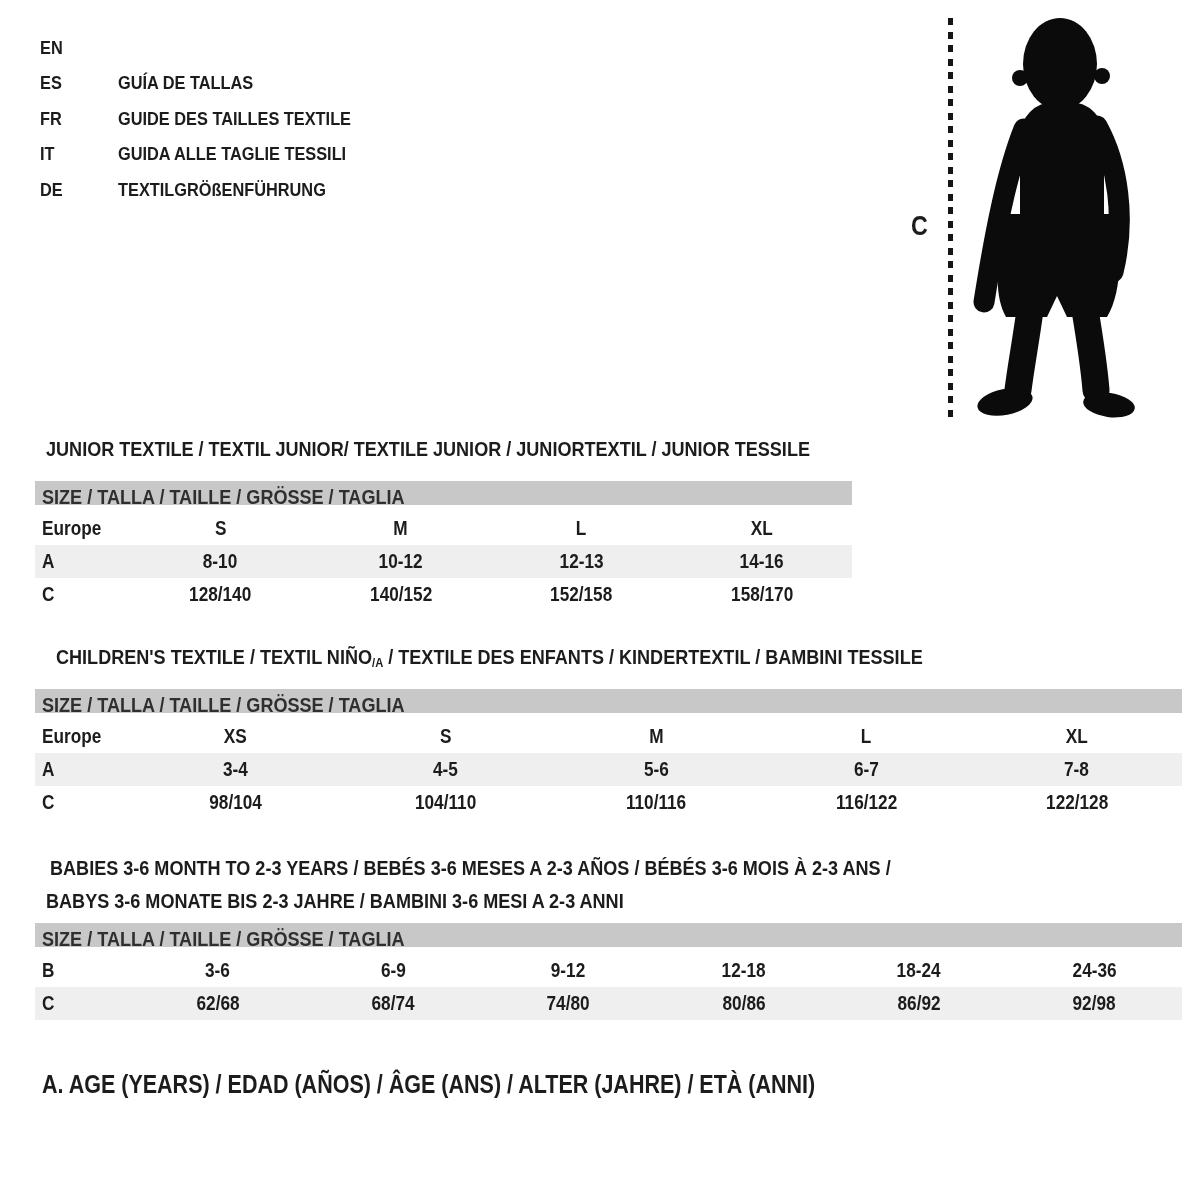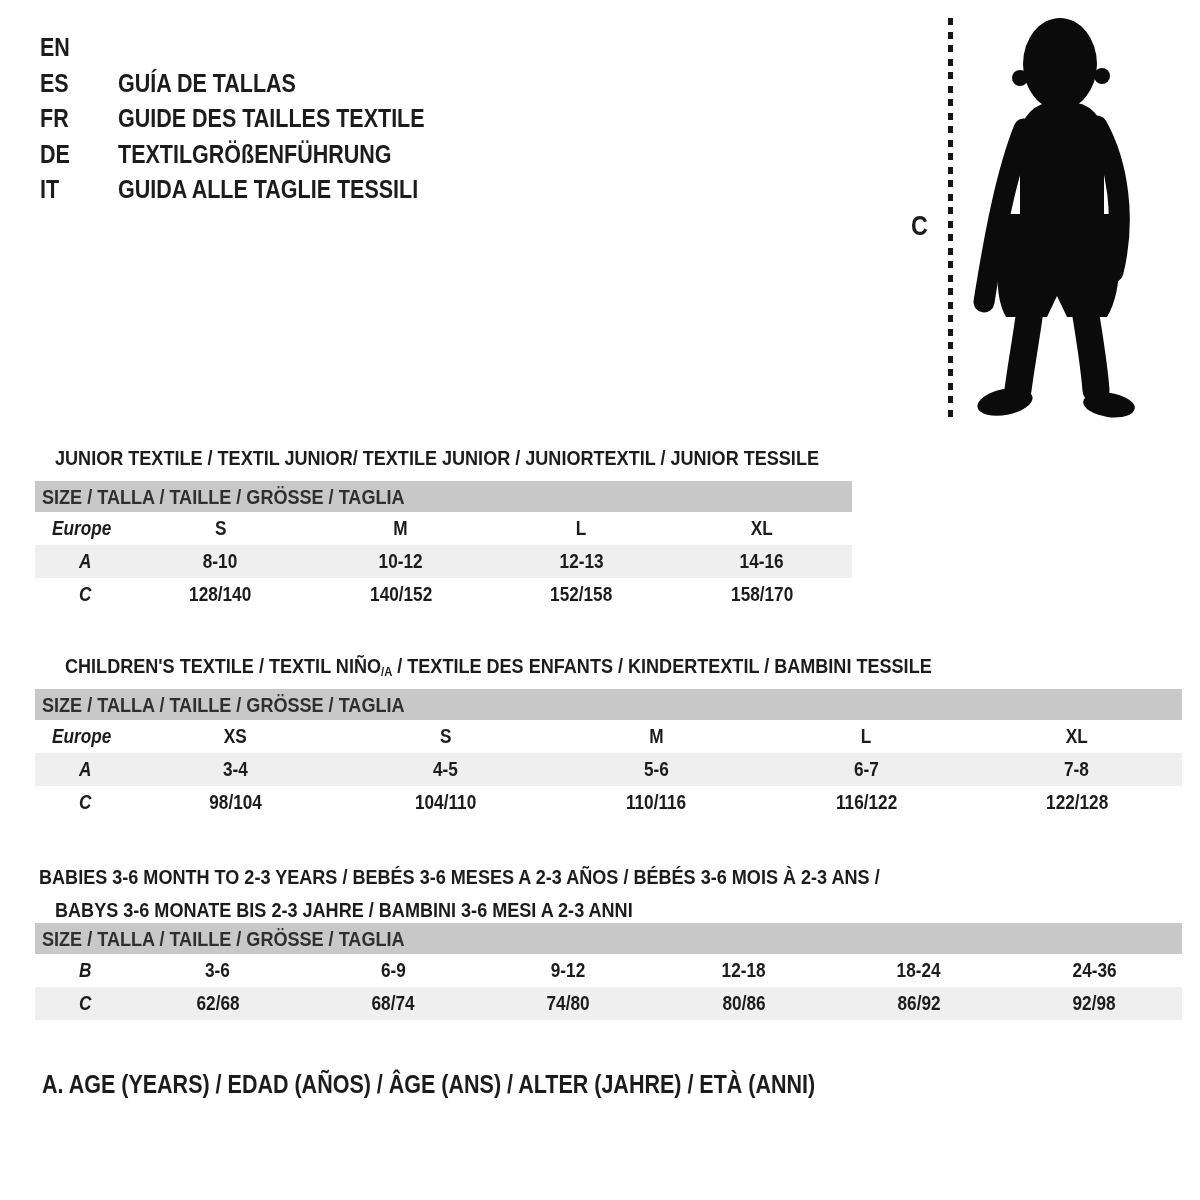--- a/index.html
+++ b/index.html
@@ -11,46 +11,46 @@
     font-family: "Liberation Sans", sans-serif;
     color: #1c1c1c;
     overflow: hidden;
   }
   
   .cond   { display: inline-block; transform: scaleX(0.86); transform-origin: 0 50%; white-space: nowrap; }
   .cond-c { display: inline-block; transform: scaleX(0.86); transform-origin: 50% 50%; white-space: nowrap; }
 
   
   .langs { position: absolute; left: 40px; top: 30px; }
-  .lang-row { display: flex; height: 35.5px; align-items: center; font-weight: bold; font-size: 25px; }
+  .lang-row { display: flex; height: 35.5px; align-items: center; font-weight: bold; font-size: 19px; }
   .lang-code { width: 78px; flex: none; }
 
   
   .measure-line {
     position: absolute; left: 948px; top: 18px; width: 5px; height: 399px;
     background: repeating-linear-gradient(to bottom, #151515 0 7px, transparent 7px 13.5px);
   }
   .c-label { position: absolute; left: 911px; top: 211px; font-size: 27px; font-weight: bold; }
   .silhouette { position: absolute; left: 966px; top: 14px; }
 
   
-  .sec-title { position: absolute; margin: 13px; font-size: 21px; font-weight: bold; line-height: 22px; }
+  .sec-title { position: absolute; margin: 4px; font-size: 21px; font-weight: bold; line-height: 22px; }
   .size-bar {
-    position: absolute; background: #c8c8c8; height: 31px; line-height: 31px;
+    position: absolute; background: #c8c8c8; height: 24px; line-height: 31px;
     font-size: 21px; font-weight: bold; color: #2f2f2f;
     padding-left: 7px; box-sizing: border-box;
   }
   .tbl { position: absolute; font-size: 20px; font-weight: bold; }
   .row { display: grid; height: 33px; align-items: center; }
   .tbl.cols4 .row { grid-template-columns: 95px repeat(4, 1fr); }
   .tbl.cols5 .row { grid-template-columns: 95px repeat(5, 1fr); }
   .tbl.cols6 .row { grid-template-columns: 95px repeat(6, 1fr); }
   .row.shade { background: #efefef; }
   .cell { text-align: center; }
-  .cell.label { text-align: center; padding-left: 7px; font-style: italic; }
+  .cell.label { text-align: left; padding-left: 7px; }
 
   .title-sub { font-size: 13px; position: relative; top: 3px; }
 
   
   .legend { position: absolute; left: 42px; top: 1068px; }
   .legend-line { font-size: 25px; font-weight: bold; line-height: 32.5px; }
 </style>
 </head>
 <body>
 
@@ -62,26 +62,26 @@
     </div>
     <div class="lang-row">
       <span class="lang-code"><span class="cond">ES</span></span>
       <span><span class="cond">GUÍA DE TALLAS</span></span>
     </div>
     <div class="lang-row">
       <span class="lang-code"><span class="cond">FR</span></span>
       <span><span class="cond">GUIDE DES TAILLES TEXTILE</span></span>
     </div>
     <div class="lang-row">
+      <span class="lang-code"><span class="cond">IT</span></span>
+      <span><span class="cond">GUIDA ALLE TAGLIE TESSILI</span></span>
+    </div>
+    <div class="lang-row">
       <span class="lang-code"><span class="cond">DE</span></span>
       <span><span class="cond">TEXTILGRÖßENFÜHRUNG</span></span>
-    </div>
-    <div class="lang-row">
-      <span class="lang-code"><span class="cond">IT</span></span>
-      <span><span class="cond">GUIDA ALLE TAGLIE TESSILI</span></span>
     </div>
   </div>
 
   <div class="measure-line"></div>
   <div class="c-label"><span class="cond">C</span></div>
   <svg class="silhouette" width="176" height="406" viewBox="0 0 176 406">
     <g fill="#0b0b0b" stroke="none">
 
       <ellipse cx="94" cy="50" rx="37" ry="46"></ellipse>
       <circle cx="54" cy="64" r="8"></circle>
@@ -153,21 +153,21 @@
     <div class="row">
       <div class="cell label"><span class="cond">C</span></div>
       <div class="cell"><span class="cond-c">98/104</span></div>
       <div class="cell"><span class="cond-c">104/110</span></div>
       <div class="cell"><span class="cond-c">110/116</span></div>
       <div class="cell"><span class="cond-c">116/122</span></div>
       <div class="cell"><span class="cond-c">122/128</span></div>
     </div>
   </div>
 
-  <h2 class="sec-title" style="left:26px; top:853px;"><span class="cond">BABIES 3-6 MONTH TO 2-3 YEARS / BEBÉS 3-6 MESES A 2-3 AÑOS / BÉBÉS 3-6 MOIS À 2-3 ANS /</span></h2>
+  <h2 class="sec-title" style="left:46px; top:853px;"><span class="cond">BABIES 3-6 MONTH TO 2-3 YEARS / BEBÉS 3-6 MESES A 2-3 AÑOS / BÉBÉS 3-6 MOIS À 2-3 ANS /</span></h2>
   <h2 class="sec-title" style="left:42px; top:886px;text-align:right;"><span class="cond">BABYS 3-6 MONATE BIS 2-3 JAHRE / BAMBINI 3-6 MESI A 2-3 ANNI</span></h2>
   <div class="size-bar" style="left:35px; top:923px; width:1147px;"><span class="cond">SIZE / TALLA / TAILLE / GRÖSSE / TAGLIA</span></div>
   <div class="tbl cols6" style="left:35px; top:954px; width:1147px;">
     <div class="row">
       <div class="cell label"><span class="cond">B</span></div>
       <div class="cell"><span class="cond-c">3-6</span></div>
       <div class="cell"><span class="cond-c">6-9</span></div>
       <div class="cell"><span class="cond-c">9-12</span></div>
       <div class="cell"><span class="cond-c">12-18</span></div>
       <div class="cell"><span class="cond-c">18-24</span></div>

